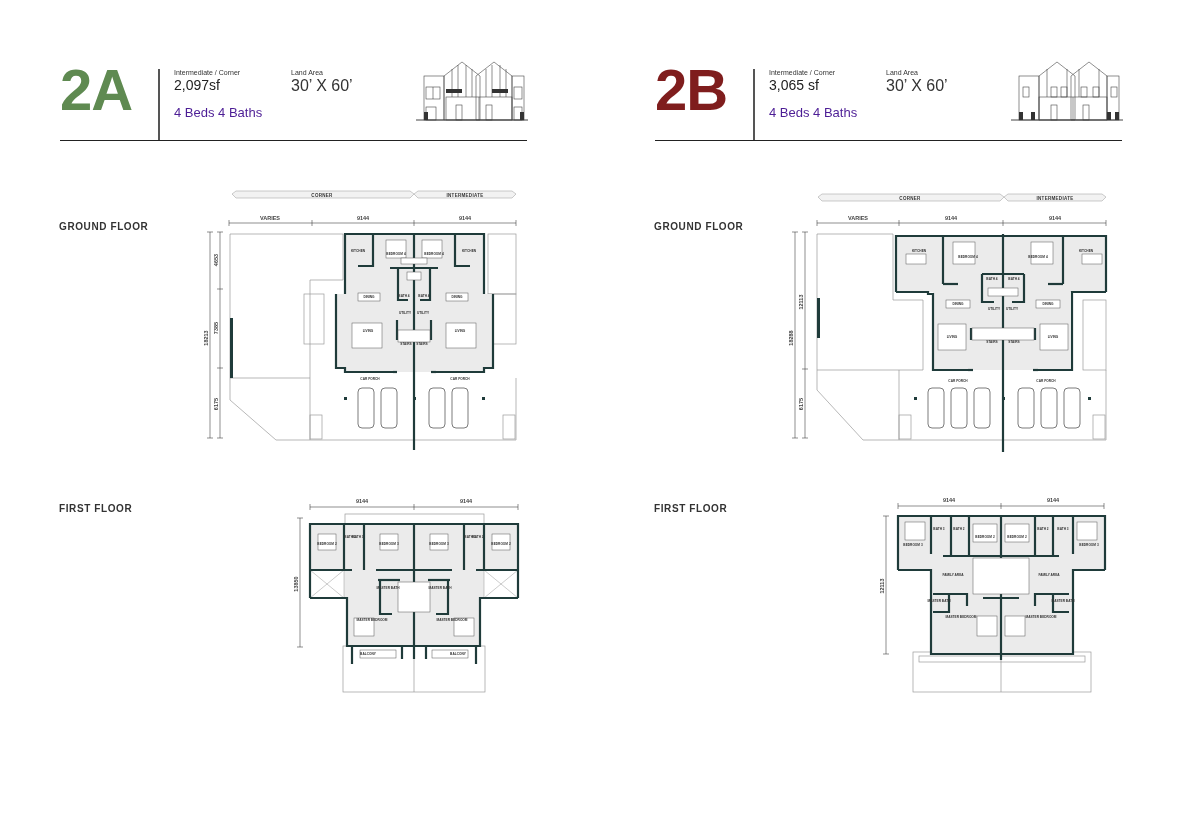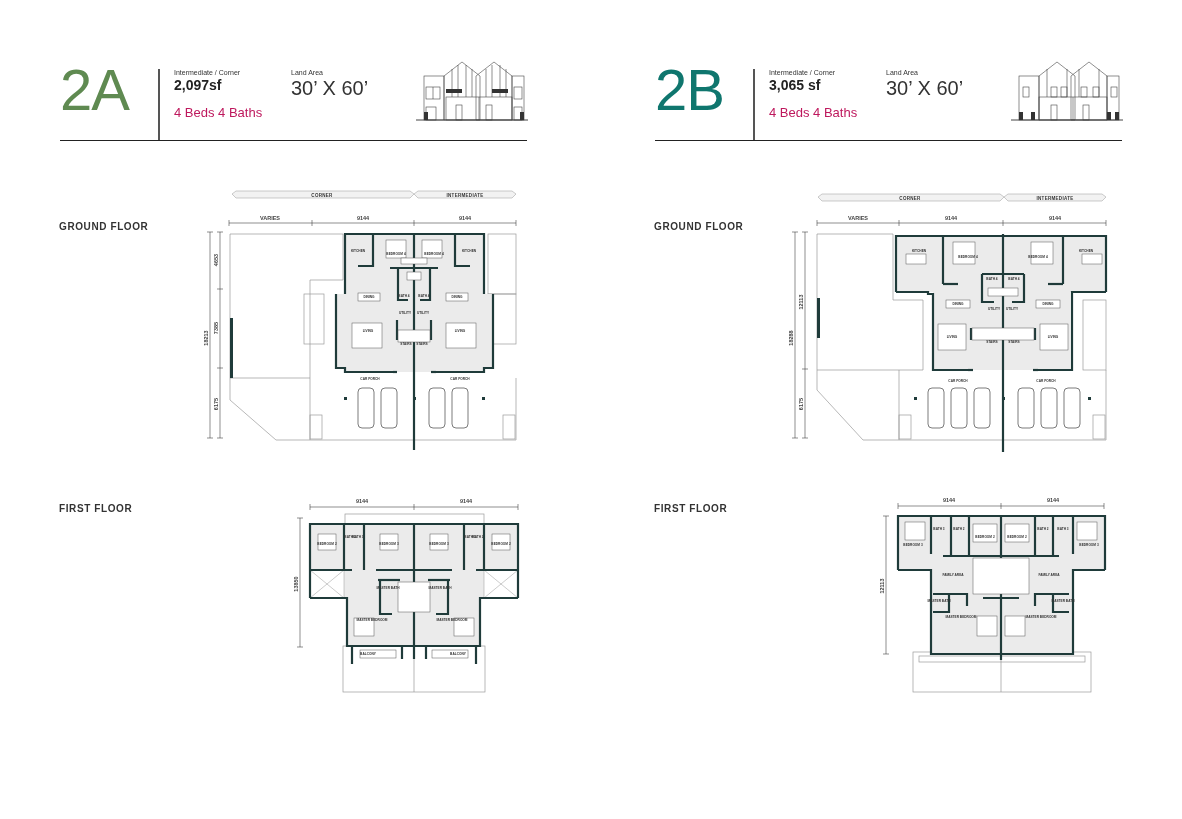--- a/index.html
+++ b/index.html
@@ -4,27 +4,27 @@
 <style>
   * { box-sizing: border-box; margin: 0; padding: 0; }
   html, body { width: 1182px; height: 819px; background: #ffffff; overflow: hidden; }
   body { position: relative; font-family: "Liberation Sans", sans-serif; color: #2b2b2b; }
 
   .panel { position: absolute; top: 0; width: 591px; height: 819px; }
   .panel.a { left: 0; }
   .panel.b { left: 595px; }
 
   .hdr { position: absolute; top: 55px; left: 60px; width: 467px; height: 86px; }
-  .hdr .code { position: absolute; left: 0; top: 6px; font-size: 58px; font-weight: 400; letter-spacing: -1px; line-height: 1; }
+  .hdr .code { position: absolute; left: 0; top: 6px; font-size: 58px; font-weight: 700; letter-spacing: -1px; line-height: 1; }
   .hdr .vline { position: absolute; left: 98px; top: 14px; width: 1.5px; height: 72px; background: #555; }
   .hdr .type-lbl { position: absolute; left: 114px; top: 14px; font-size: 7px; color: #333; }
-  .hdr .area { position: absolute; left: 114px; top: 22px; font-size: 14px; font-weight: 700; color: #222; }
-  .hdr .beds { position: absolute; left: 114px; top: 50px; font-size: 13px; color: #be185d; }
+  .hdr .area { position: absolute; left: 114px; top: 22px; font-size: 14px; font-weight: 400; color: #222; }
+  .hdr .beds { position: absolute; left: 114px; top: 50px; font-size: 13px; color: #4c1d95; }
   .hdr .land-lbl { position: absolute; left: 231px; top: 14px; font-size: 7px; color: #333; }
-  .hdr .land { position: absolute; left: 231px; top: 22px; font-size: 20px; color: #333; }
+  .hdr .land { position: absolute; left: 231px; top: 22px; font-size: 16px; color: #333; }
   .hdr .hline { position: absolute; left: 0; bottom: 0; width: 467px; height: 1.2px; background: #222; }
   .hdr .elev { position: absolute; left: 356px; top: 2px; width: 112px; height: 64px; }
 
   .floor-lbl { position: absolute; font-size: 10px; font-weight: 700; letter-spacing: 0.6px; color: #333; }
 
   svg.plan { position: absolute; overflow: visible; }
   .t { font-family: "Liberation Sans", sans-serif; font-size: 3.2px; fill: #333; font-weight: 700; }
   .dim { font-family: "Liberation Sans", sans-serif; font-size: 5.5px; fill: #444; font-weight: 700; }
   .tag { font-family: "Liberation Sans", sans-serif; font-size: 4.5px; fill: #333; font-weight: 700; letter-spacing: 0.3px; }
 </style>
@@ -254,21 +254,21 @@
     <text class="t" x="148" y="95" text-anchor="middle">MASTER BATH</text>
     <text class="t" x="80" y="127" text-anchor="middle">MASTER BEDROOM</text>
     <text class="t" x="160" y="127" text-anchor="middle">MASTER BEDROOM</text>
     <text class="t" x="76" y="161" text-anchor="middle">BALCONY</text>
     <text class="t" x="166" y="161" text-anchor="middle">BALCONY</text>
   </svg>
 </div>
 
 <div class="panel b">
   <div class="hdr">
-    <div class="code" style="color:#0f766e">2B</div>
+    <div class="code" style="color:#7f1d1d">2B</div>
     <div class="vline"></div>
     <div class="type-lbl">Intermediate / Corner</div>
     <div class="area">3,065 sf</div>
     <div class="beds">4 Beds 4 Baths</div>
     <div class="land-lbl">Land Area</div>
     <div class="land">30’ X 60’</div>
     <svg class="elev" viewBox="0 0 112 64">
       <g fill="none" stroke="#444" stroke-width="0.6">
         <line x1="0" y1="63" x2="112" y2="63" stroke-width="1"></line>
         <rect x="8" y="19" width="20" height="44"></rect>

